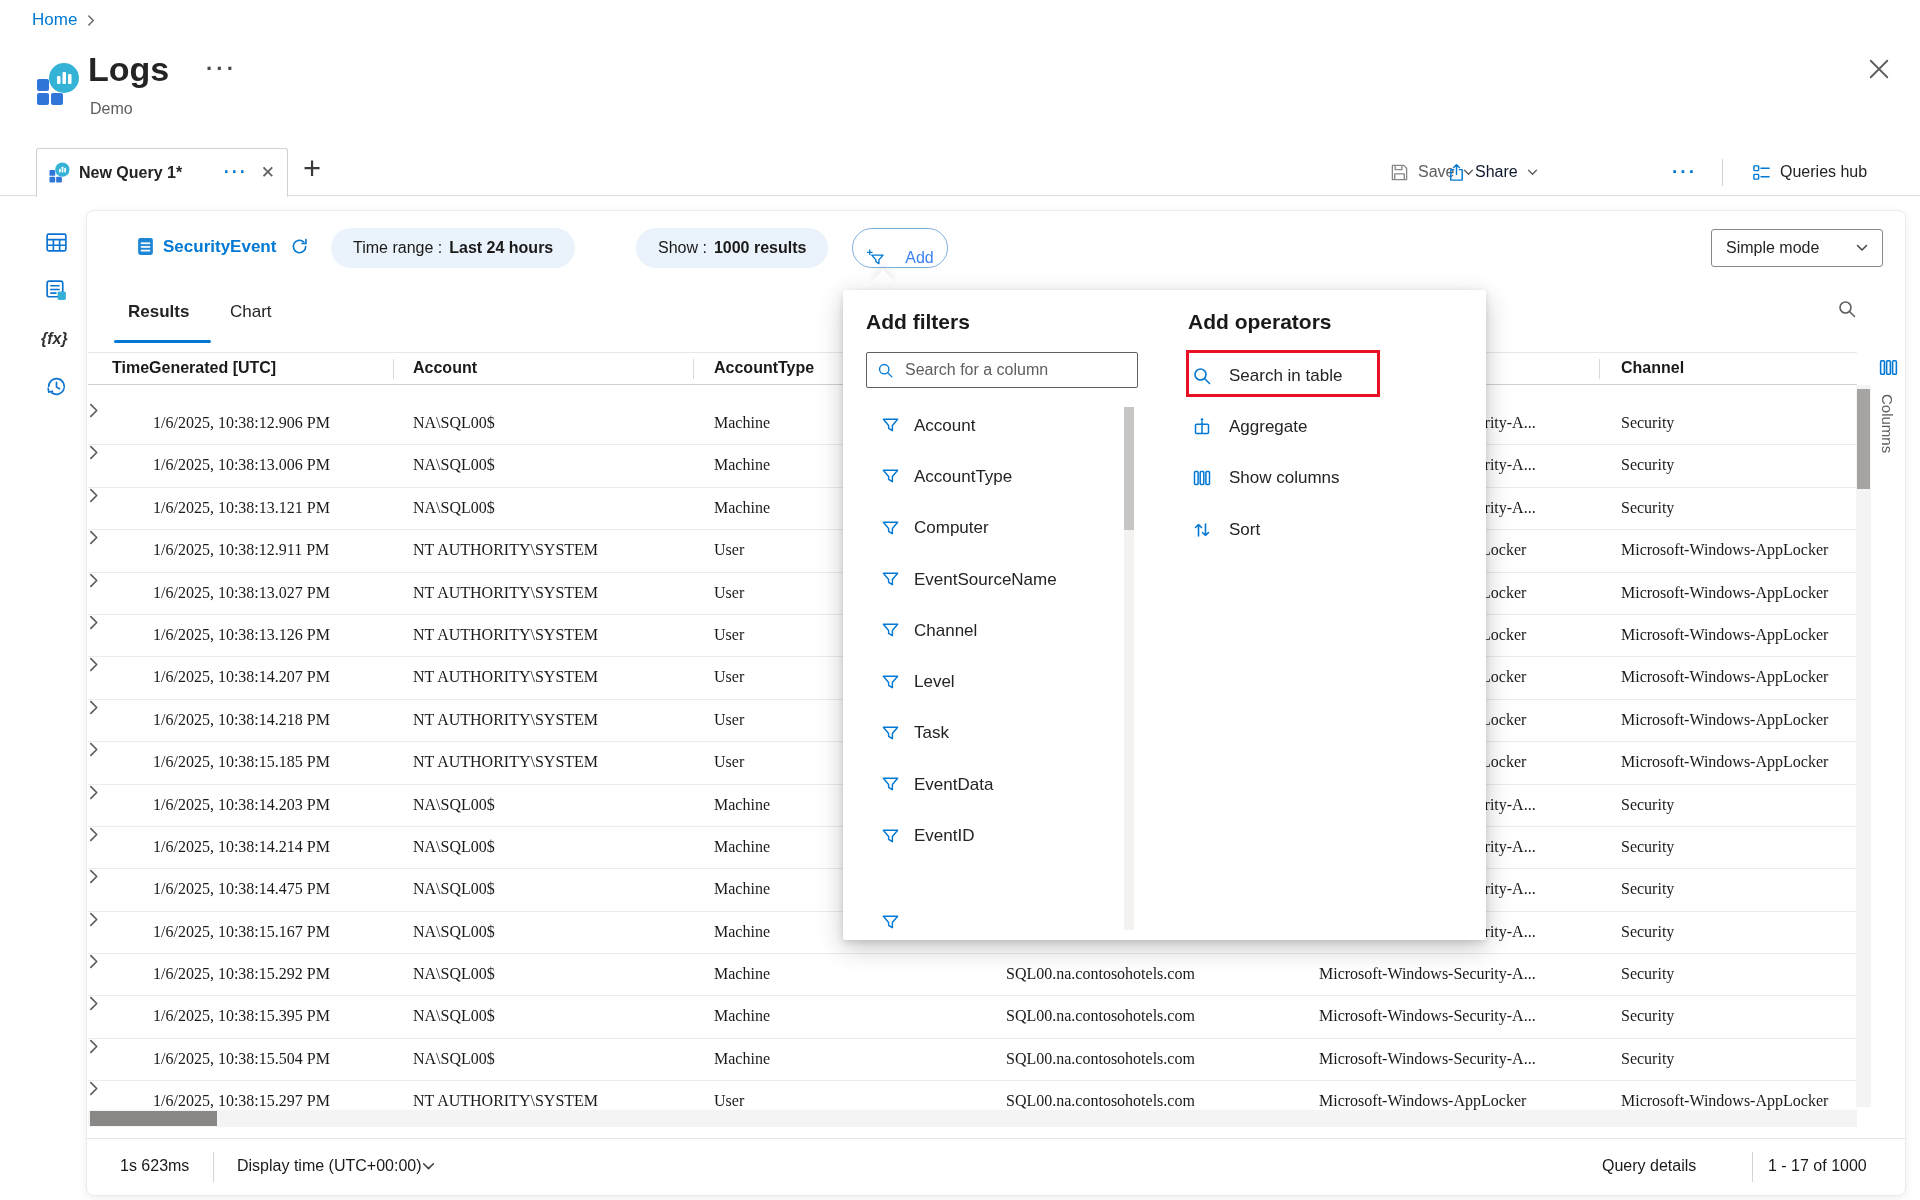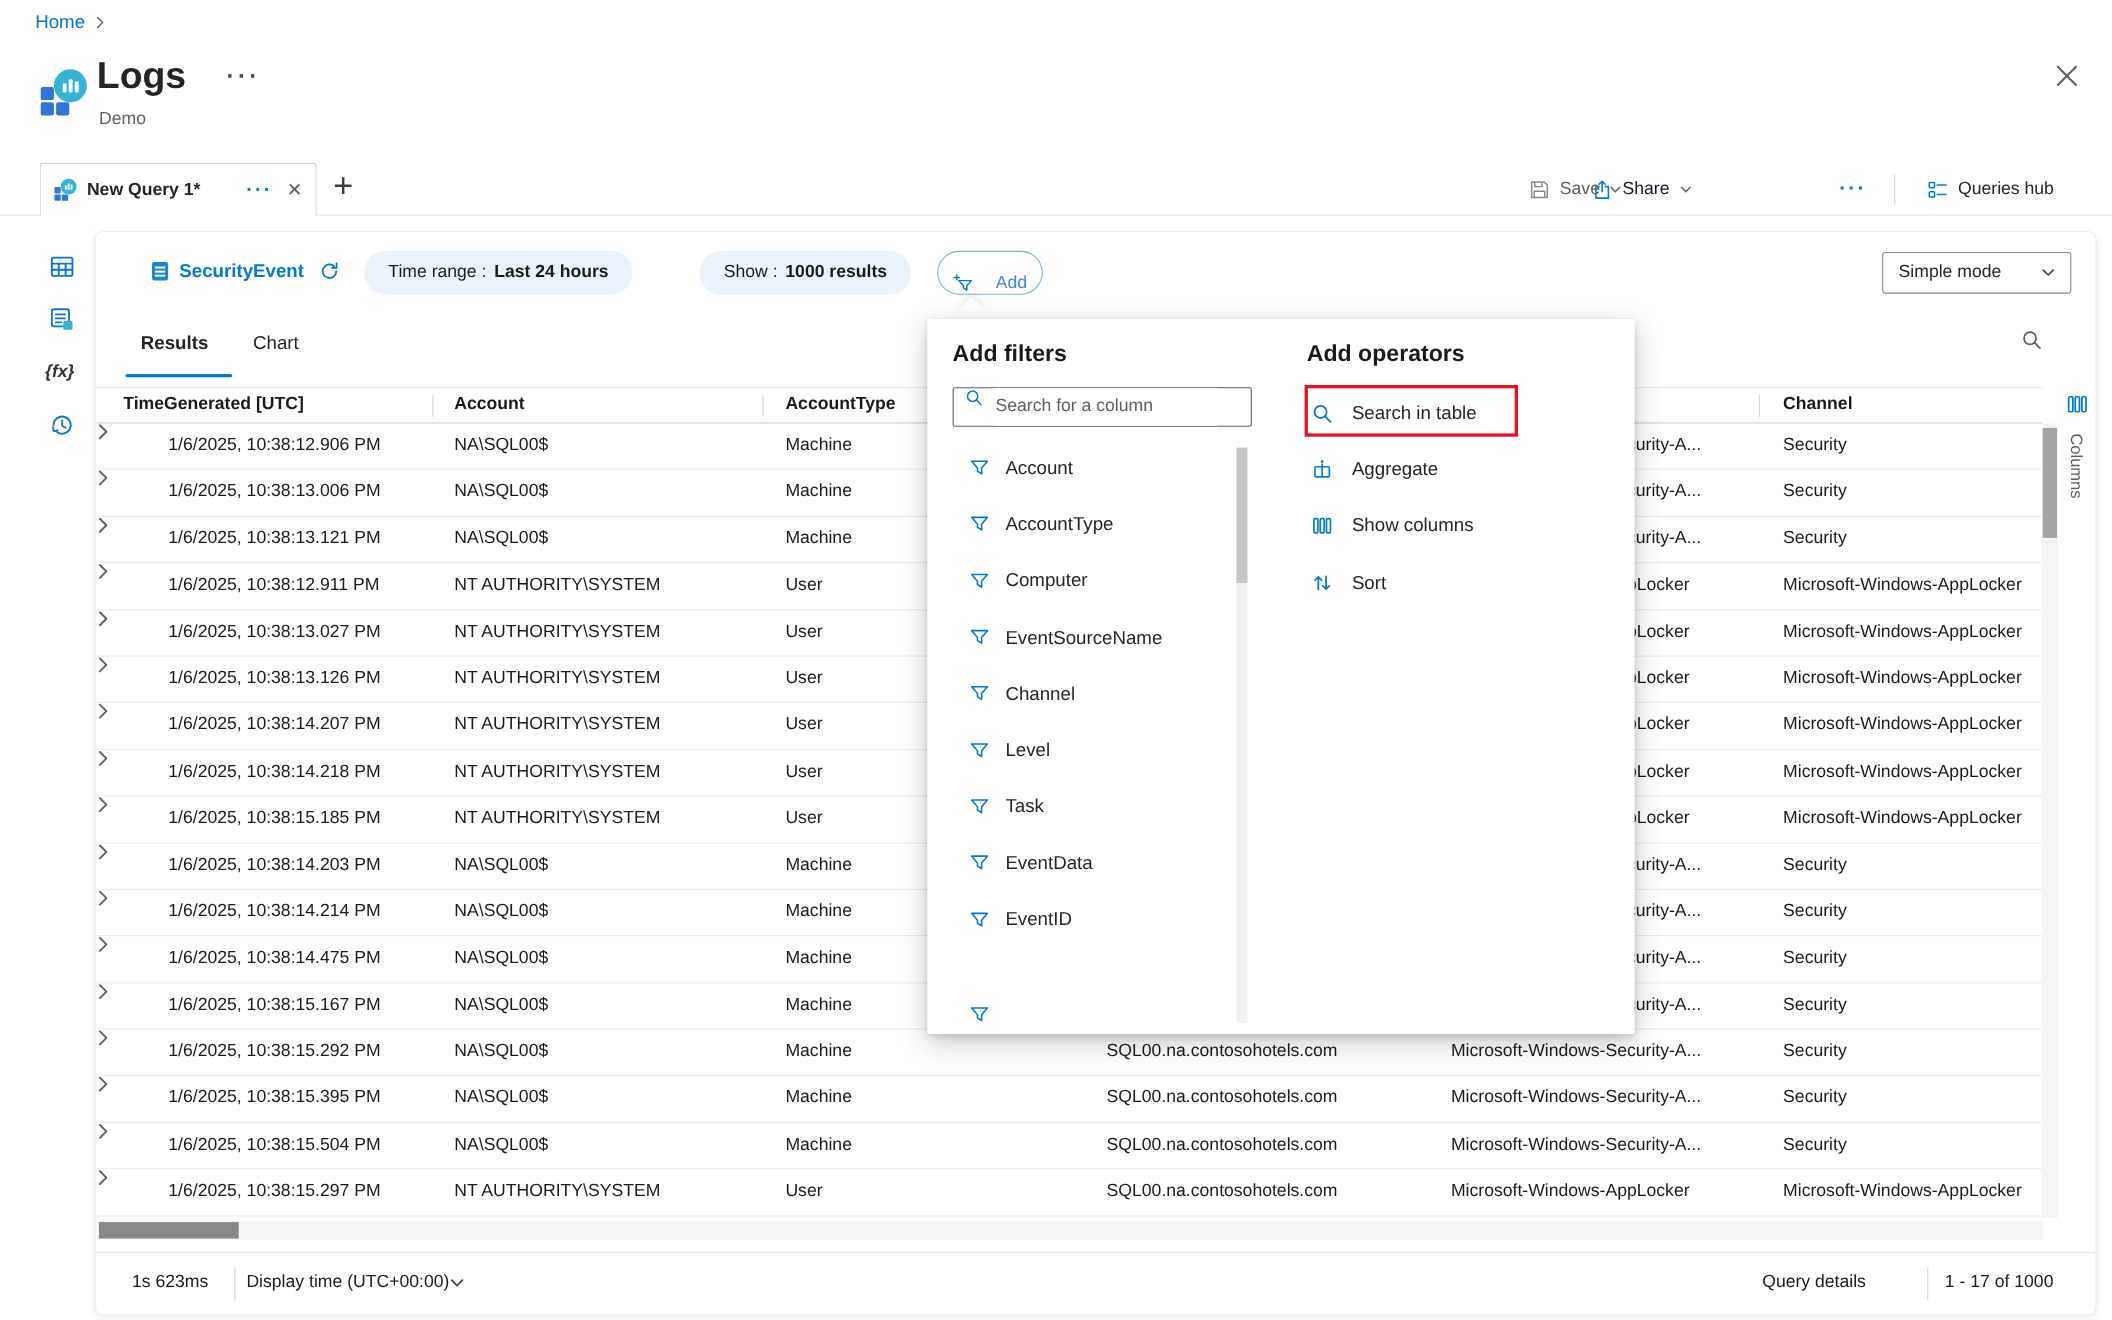--- a/index.html
+++ b/index.html
@@ -65,21 +65,21 @@
   .results-search{position:absolute;left:1750px;top:88px;width:20px;height:20px;color:#5f5e5c;cursor:pointer;}
 
   
   .thead{position:absolute;left:1px;top:141px;width:1769px;height:33px;border-top:1px solid #e6e6e6;
     border-bottom:1px solid #d2d0ce;box-sizing:border-box;font-size:16px;font-weight:600;color:#1b1a19;}
   .thead span{position:absolute;top:6px;white-space:nowrap;cursor:pointer;}
   .hc0{left:24px;} .hc1{left:325px;} .hc2{left:626px;} .hc3{left:918px;} .hc4{left:1231px;} .hc5{left:1533px;}
   .hsep{position:absolute;top:6px;width:1px;height:20px;background:#d8d8d8;}
   .s1{left:305px;} .s2{left:605px;} .s3{left:900px;} .s4{left:1213px;} .s5{left:1511px;}
 
-  .tbody{position:absolute;left:1px;top:174px;width:1769px;height:722px;overflow:hidden;}
+  .tbody{position:absolute;left:1px;top:192px;width:1769px;height:722px;overflow:hidden;font-family:Liberation Serif, serif;}
   .trow{position:relative;height:42.4px;border-bottom:1px solid #edebe9;box-sizing:border-box;overflow:hidden;
     font-size:16px;color:#1b1a19;}
   .trow span{position:absolute;top:11px;white-space:nowrap;}
   .cell-chev{left:27px;top:13px !important;width:11px;height:15px;cursor:pointer;}
   .ct{left:65px;} .ca{left:325px;} .cy{left:626px;} .cc{left:918px;} .cs{left:1231px;} .cch{left:1533px;}
 
   
   .hscroll{position:absolute;left:1px;top:899px;width:1769px;height:17px;background:#f4f4f4;cursor:pointer;}
   .hthumb{position:absolute;left:2px;top:1px;width:127px;height:15px;background:#8a8886;cursor:grab;}
   .vscroll{position:absolute;left:1769px;top:174px;width:15px;height:722px;background:#f4f4f4;cursor:pointer;}
@@ -88,35 +88,35 @@
   
   .col-strip{position:absolute;left:1787px;top:141px;width:31px;height:755px;cursor:pointer;}
   .col-strip .ic{position:absolute;left:4px;top:5px;width:21px;height:21px;}
   .col-strip .lbl{position:absolute;left:5px;top:42px;writing-mode:vertical-rl;font-size:15px;color:#5f5e5c;}
 
   
   .footer{position:absolute;left:0;top:927px;width:1818px;height:58px;border-top:1px solid #e6e4e2;box-sizing:border-box;}
   .footer .f{position:absolute;top:18px;font-size:16px;color:#1b1a19;white-space:nowrap;}
   .f-dur{left:33px;}
   .f-div1{position:absolute;left:126px;top:13px;width:1px;height:30px;background:#d6d4d2;}
-  .f-dt{left:137px;display:flex;align-items:center;gap:0;cursor:pointer;}
+  .f-dt{left:150px;display:flex;align-items:center;gap:0;cursor:pointer;}
   .f-qd{left:1515px;color:#0078d4;cursor:pointer;}
   .f-div2{position:absolute;left:1665px;top:13px;width:1px;height:30px;background:#d6d4d2;}
   .f-range{left:1681px;}
 
   
   .beak{position:absolute;left:788px;top:62px;width:16px;height:16px;background:#fff;transform:rotate(45deg);
     box-shadow:-3px -3px 7px rgba(0,0,0,.08);z-index:9;}
   .panel{position:absolute;left:756px;top:79px;width:643px;height:650px;background:#fff;border-radius:2px;
     box-shadow:0 8px 26px rgba(0,0,0,.22),0 2px 6px rgba(0,0,0,.12);z-index:10;overflow:hidden;}
   .panel h3{position:absolute;margin:0;font-size:21px;font-weight:600;color:#1b1a19;top:20px;}
   .pf-title{left:23px;}
   .po-title{left:345px;}
   .pf-search{position:absolute;left:23px;top:62px;width:272px;height:36px;border:1px solid #5f5e5c;border-radius:2px;
-    display:flex;gap:9px;padding:0 10px;box-sizing:border-box;color:#0078d4;}
+    display:flex;align-items:center;gap:9px;padding:0 10px;box-sizing:border-box;color:#0078d4;}
   .pf-search input{border:none;outline:none;font-size:16px;color:#242424;width:200px;
     font-family:"Liberation Sans",sans-serif;}
   .pf-search input::placeholder{color:#5f5e5c;opacity:1;}
   .flist{position:absolute;left:0;top:110px;width:300px;}
   .fitem{height:51.3px;display:flex;align-items:center;gap:14px;padding-left:38px;cursor:pointer;font-size:17px;color:#242424;}
   .fitem-partial{position:absolute;left:38px;top:623px;}
   .fscroll{position:absolute;left:281px;top:117px;width:10px;height:523px;background:#f3f2f1;}
   .fscroll .th{position:absolute;left:0;top:0;width:10px;height:123px;background:#c8c6c4;cursor:grab;}
   .olist{position:absolute;left:335px;top:60px;width:286px;}
   .oitem{height:51.3px;display:flex;align-items:center;gap:17px;padding-left:14px;cursor:pointer;font-size:17px;color:#242424;}

